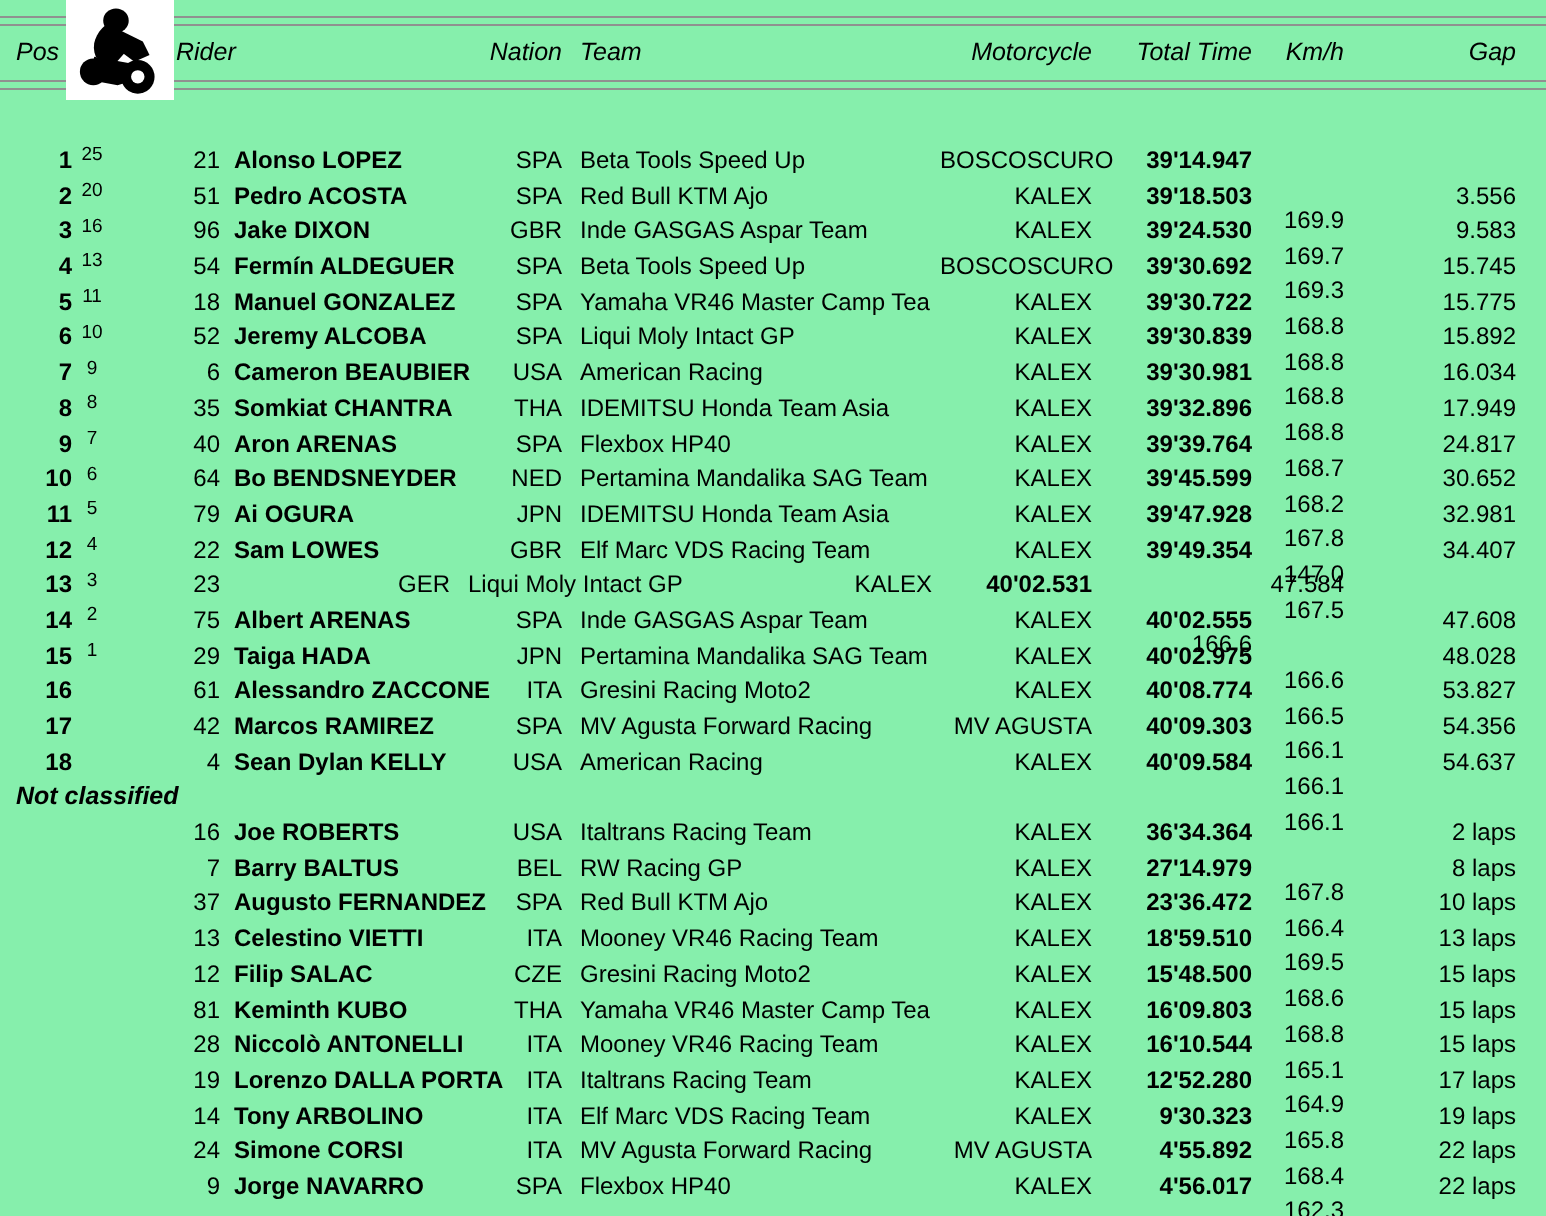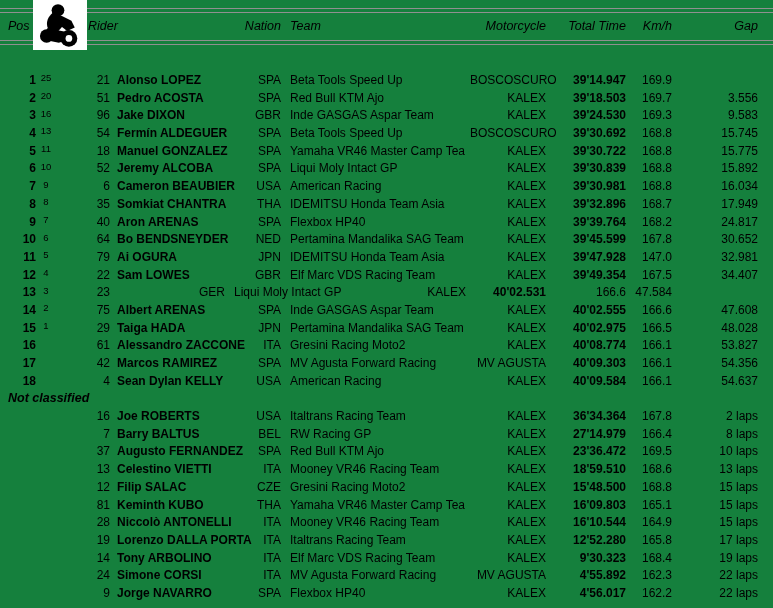--- a/index.html
+++ b/index.html
@@ -2,21 +2,21 @@
 <html><head>
 <meta charset="utf-8">
 <style>
   html, body { margin: 0; padding: 0; background: #ffffff; }
   body {
     width: 773px; height: 608px;
     font-family: "Liberation Sans", sans-serif;
     color: #000;
     overflow: hidden;
   }
-  .sheet { position: relative; width: 773px; height: 608px; background: #15803d; }
+  .sheet { position: relative; width: 773px; height: 608px; background: #86efac; }
 
   
   .header { position: absolute; top: 0; left: 0; width: 773px; height: 52px; }
   .hline { position: absolute; left: 0; width: 773px; height: 1.3px; background: #909090; }
   .hline.l1 { top: 8px; }
   .hline.l2 { top: 11.8px; }
   .hline.l3 { top: 40px; }
   .hline.l4 { top: 43.8px; }
   .hlabel {
     position: absolute; top: 16px;
@@ -48,21 +48,21 @@
   }
   .c { overflow: visible; }
   .c-pos    { text-align: right; font-weight: bold; }
   .c-pts    { text-align: center; font-size: 9.5px; position: relative; top: -2.6px; }
   .c-num    { text-align: right; }
   .c-name   { text-align: left; padding-left: 7px; font-weight: bold; }
   .c-nation { text-align: right; }
   .c-team   { text-align: left; padding-left: 9px; }
   .c-moto   { text-align: right; padding-right: 4px; }
   .c-time   { text-align: right; padding-right: 4px; font-weight: bold; }
-  .c-kmh    { text-align: right; padding-right: 4px; }
+  .c-kmh    { text-align: right; padding-right: 4px; margin-top: 30px; }
   .c-gap    { text-align: right; padding-right: 4px; }
 
   .section-label {
     height: 17.7px; line-height: 17.7px;
     font-size: 12.5px; font-weight: bold; font-style: italic;
     padding-left: 8px; white-space: nowrap;
   }
 </style>
 </head>
 <body>

